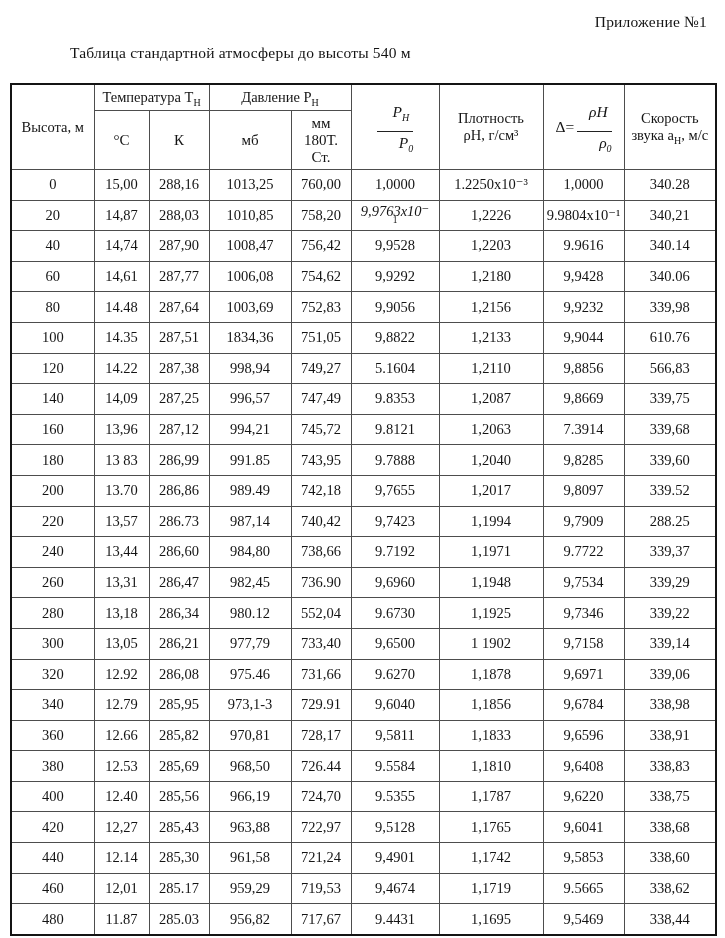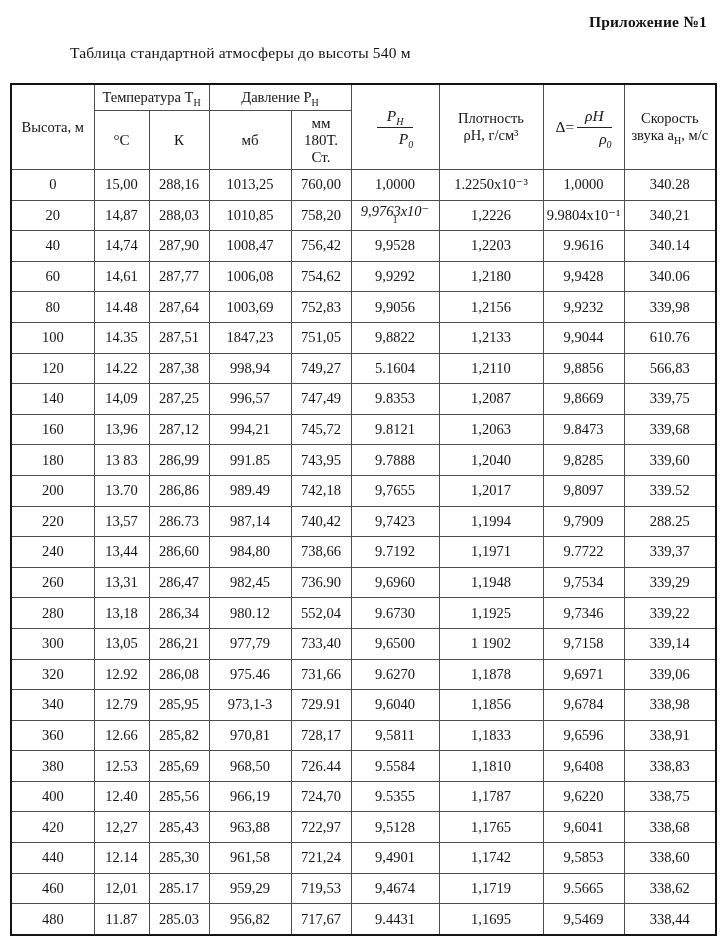--- a/index.html
+++ b/index.html
@@ -3,21 +3,21 @@
 <meta charset="utf-8">
 <style>
   html,body{margin:0;padding:0;}
   body{
     width:725px;height:938px;background:#ffffff;
     font-family:"Liberation Serif","DejaVu Serif",serif;
     color:#141414;position:relative;overflow:hidden;
   }
   .appendix{
     position:absolute;top:13px;right:18px;
-    font-size:15.5px;letter-spacing:.2px;font-weight:bold;
+    font-size:15.5px;letter-spacing:.2px;
   }
   .doc-title{
     position:absolute;top:44px;left:70px;
     font-size:15.5px;letter-spacing:.2px;
   }
   table.atm{
     position:absolute;left:10px;top:83px;
     border-collapse:collapse;table-layout:fixed;width:705px;
     border:2.5px solid #141414;
   }
@@ -28,21 +28,21 @@
     padding:1px 2px;overflow:hidden;
   }
   .atm thead tr.grp th{height:23px;font-size:14.5px;}
   .atm thead tr.units th{height:56px;font-size:15px;margin-top:31px;}
   .atm tbody td{height:27.6px;}
   sub.sm{font-size:10px;line-height:0;}
   .frac{
     display:inline-block;vertical-align:middle;text-align:center;
     font-style:italic;font-size:15.5px;line-height:1.15;
   }
-  .frac .num{display:block;border-bottom:1.4px solid #222;padding:0 4px 2px;}
+  .frac .num{display:block;border-bottom:1.4px solid #222;padding:0 4px 10px;text-align:right;}
   .frac .den{display:block;padding-top:2px;margin-left:22px;}
   .delta-eq{font-style:normal;font-size:15.5px;vertical-align:middle;margin-right:3px;}
   .wrapped-digit{font-size:9.5px;line-height:4px;padding-bottom:4px;text-align:center;}
   .cell-main{line-height:14px;font-style:italic;}
 </style>
 </head>
 <body>
 
 <div class="page">
 
@@ -147,21 +147,21 @@
           <td>752,83</td>
           <td>9,9056</td>
           <td>1,2156</td>
           <td>9,9232</td>
           <td>339,98</td>
         </tr>
         <tr>
           <td>100</td>
           <td>14.35</td>
           <td>287,51</td>
-          <td>1847,23</td>
+          <td>1834,36</td>
           <td>751,05</td>
           <td>9,8822</td>
           <td>1,2133</td>
           <td>9,9044</td>
           <td>610.76</td>
         </tr>
         <tr>
           <td>120</td>
           <td>14.22</td>
           <td>287,38</td>
@@ -184,21 +184,21 @@
           <td>339,75</td>
         </tr>
         <tr>
           <td>160</td>
           <td>13,96</td>
           <td>287,12</td>
           <td>994,21</td>
           <td>745,72</td>
           <td>9.8121</td>
           <td>1,2063</td>
-          <td>9.8473</td>
+          <td>7.3914</td>
           <td>339,68</td>
         </tr>
         <tr>
           <td>180</td>
           <td>13 83</td>
           <td>286,99</td>
           <td>991.85</td>
           <td>743,95</td>
           <td>9.7888</td>
           <td>1,2040</td>

